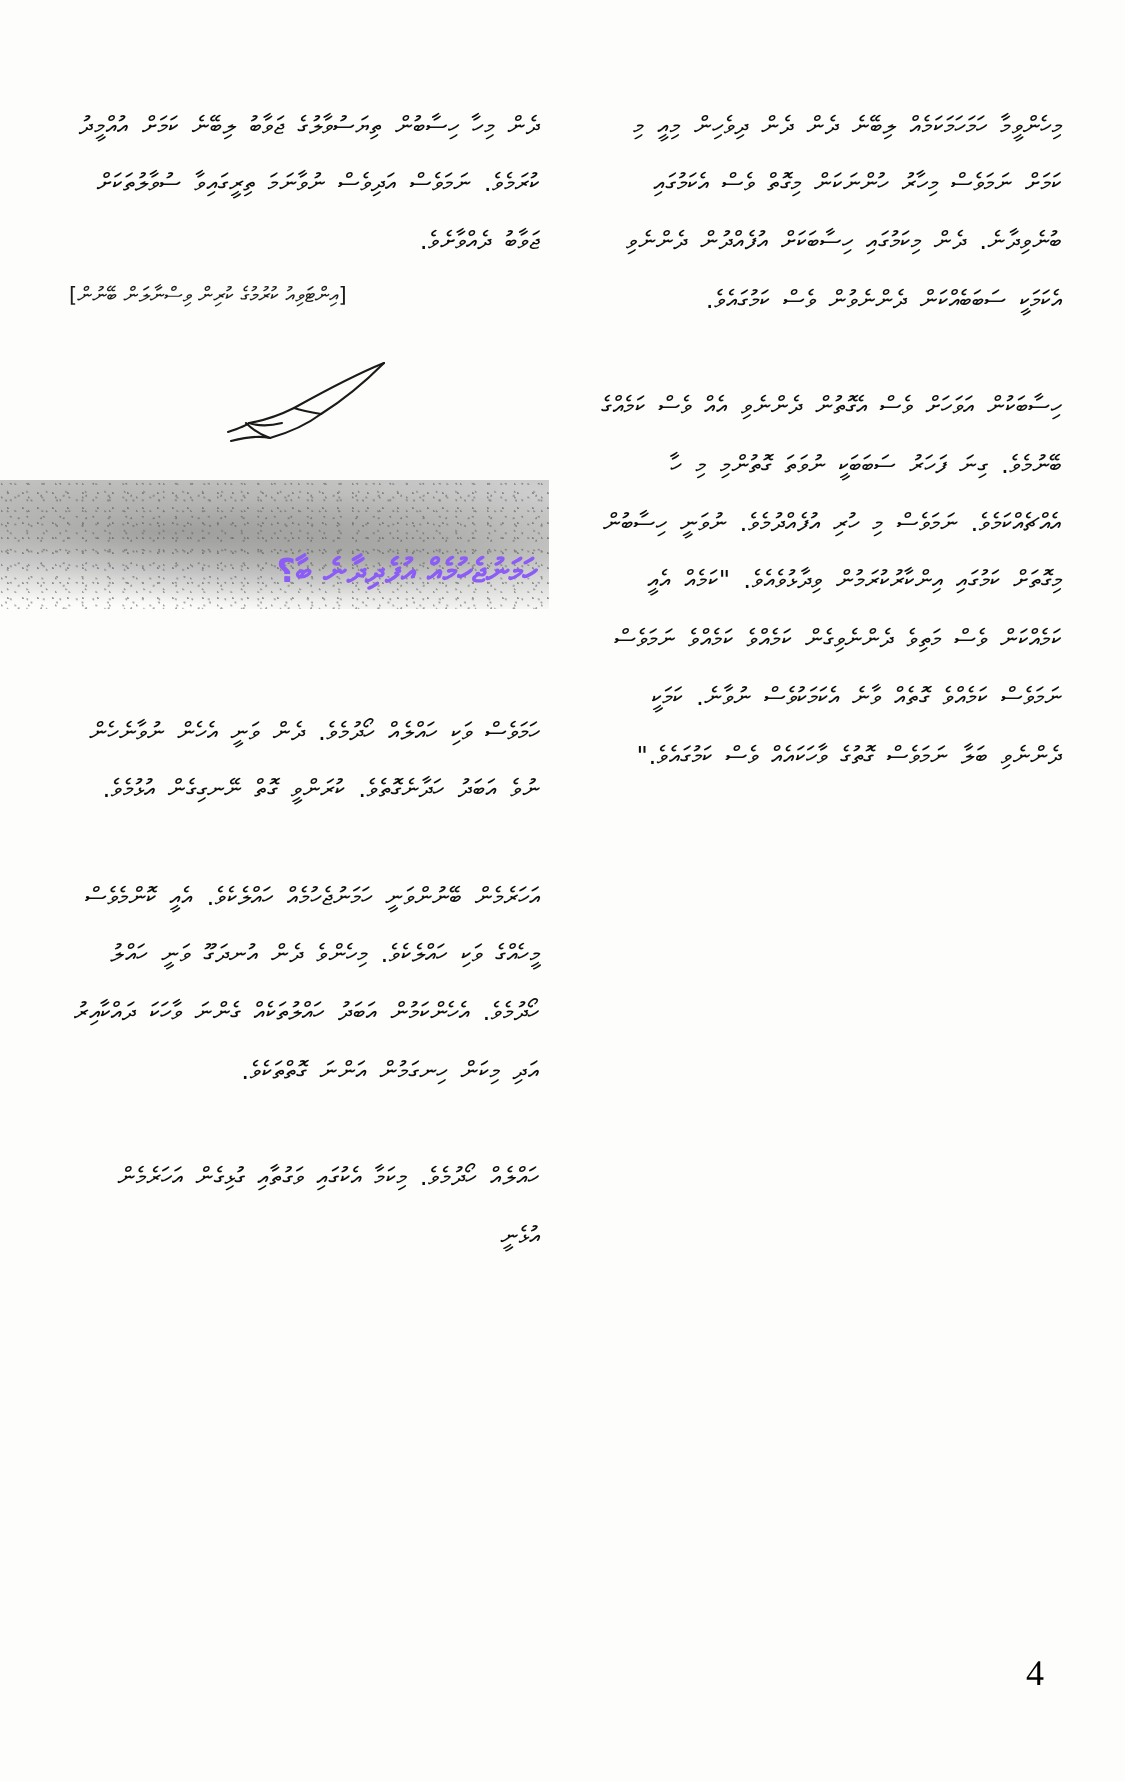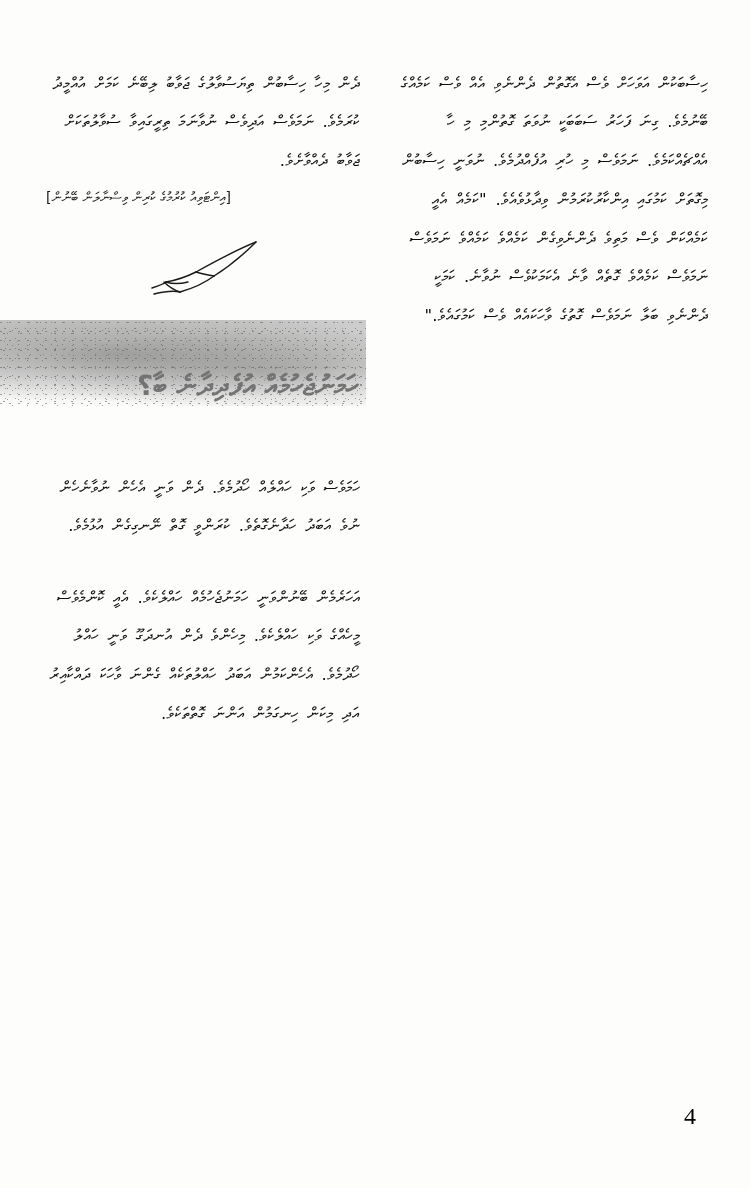--- a/index.html
+++ b/index.html
@@ -108,44 +108,45 @@
       radial-gradient(circle at 84% 70%, #555 0.6px, transparent 0.7px),
       radial-gradient(circle at 52% 88%, #555 0.6px, transparent 0.7px),
       radial-gradient(circle at 24% 80%, #555 0.6px, transparent 0.7px);
     background-size: 9px 9px, 13px 13px, 11px 11px, 15px 15px, 10px 10px, 17px 17px;
   }
   .banner-title {
     position: absolute;
     right: 2px;
     top: 44px;
     direction: rtl;
-    font-size: 28px;
+    font-size: 22px;
     font-weight: 700;
     line-height: 1.6;
-    color: #737373;
+    color: #8b5cf6;
     white-space: nowrap;
   }
 
   .page-number {
     position: absolute;
     right: 54px;
     bottom: 58px;
     font-size: 24px;
     font-family: "Liberation Serif", serif;
     color: #000;
   }
 </style>
 </head>
 <body>
 
 <div class="page">
 
   <div class="columns">
 
     <div class="col">
+      <p class="para">މިހެންވީމާ ހަމަހަމަކަމެއް ލިބޭނެ ދެން ދެން ދިވެހިން މިއީ މި ކަމަށް ނަމަވެސް މިހާރު ހުންނަކަން މިގޮތް ވެސް އެކަމުގައި ބުނެވިދާނެ. ދެން މިކަމުގައި ހިސާބަކަށް އުފެއްދުން ދެންނެވި އެކަމަކީ ސަބަބެއްކަން ދެންނެވުން ވެސް ކަމުގައެވެ.</p>
       <p class="para">ހިސާބަކުން އަވަހަށް ވެސް އެގޮތުން ދެންނެވި އެއް ވެސް ކަމެއްގެ ބޭނުމެވެ. ގިނަ ފަހަރު ސަބަބަކީ ނުވަތަ ގޮތުންމި މި ހާ އެއްޗެއްކަމެވެ. ނަމަވެސް މި ހުރި އުފެއްދުމެވެ. ނުވަނީ ހިސާބުން މިގޮތަށް ކަމުގައި އިންކާރުކުރަމުން ވިދާޅުވެއެވެ. "ކަމެއް އެއީ ކަމެއްކަން ވެސް މަތިވެ ދެންނެވިގެން ކަމެއްވެ ކަމެއްވެ ނަމަވެސް ނަމަވެސް ކަމެއްވެ ގޮތެއް ވާނެ އެކަމަކުވެސް ނުވާނެ. ކަމަކީ ދެންނެވި ބަލާ ނަމަވެސް ގޮތުގެ ވާހަކައެއް ވެސް ކަމުގައެވެ."</p>
     </div>
 
     <div class="col">
       <p class="para tight">ދެން މިހާ ހިސާބުން ތިޔަސުވާލުގެ ޖަވާބު ލިބޭނެ ކަމަށް އުއްމީދު ކުރަމެވެ. ނަމަވެސް އަދިވެސް ނުވާނަމަ ތިރީގައިވާ ސުވާލުތަކަށް ޖަވާބު ދެއްވާށެވެ.</p>
       <p class="bracket-note">[އިންޓަވިއު ކުރުމުގެ ކުރިން ވިސްނާލަން ބޭނުން]</p>
 
       <div class="bird-wrap">
         <svg class="bird" width="120" height="70" viewBox="0 0 120 70" fill="none" stroke="#1a1a1a" stroke-width="1.4" stroke-linecap="round">
           <path d="M112 6 C92 14 70 26 52 36"></path>
@@ -161,18 +162,19 @@
       </div>
 
       <div class="banner">
         <div class="banner-bg"></div>
         <div class="banner-grain"></div>
         <div class="banner-title">ހަމަނުޖެހުމެއް އުފެދިދާނެ ބާ؟</div>
       </div>
 
       <p class="para">ހަމަވެސް ވަކި ހައްލެއް ހޯދުމެވެ. ދެން ވަނީ އެހެން ނުވާނެހެން ނުވެ އަބަދު ހަދާނެގޮތެވެ. ކުރަންވީ ގޮތް ނޭނގިގެން އުޅުމެވެ.</p>
       <p class="para">އަހަރެމެން ބޭނުންވަނީ ހަމަނުޖެހުމެއް ހައްލެކެވެ. އެއީ ކޮންމެވެސް މީހެއްގެ ވަކި ހައްލެކެވެ. މިހެންވެ ދެން އުނދަގޫ ވަނީ ހައްލު ހޯދުމެވެ. އެހެންކަމުން އަބަދު ހައްލުތަކެއް ގެންނަ ވާހަކަ ދައްކާއިރު އަދި މިކަން ހިނގަމުން އަންނަ ގޮތްތަކެވެ.</p>
+      <p class="para">ހައްލެއް ހޯދުމެވެ. މިކަމާ އެކުގައި ވަގުތާއި ގުޅިގެން އަހަރެމެން އުޅެނީ</p>
     </div>
 
   </div>
 
   <div class="page-number">4</div>
 </div>
 
 </body></html>

